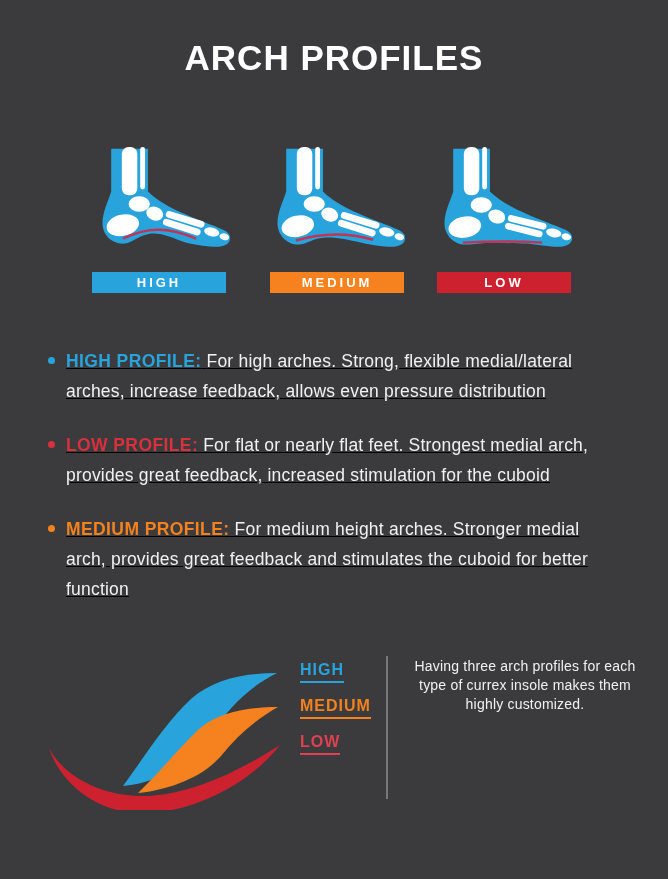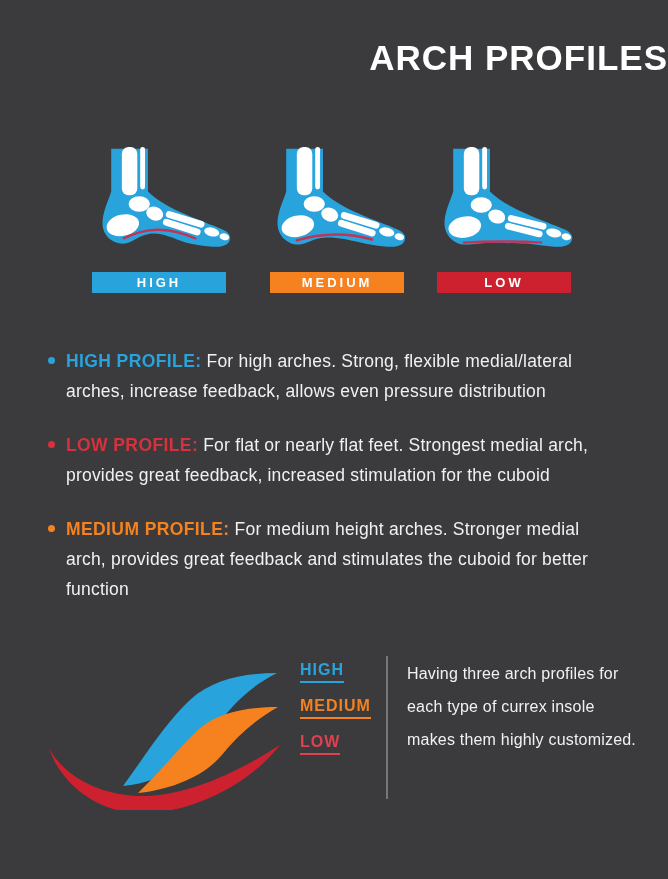--- a/index.html
+++ b/index.html
@@ -6,55 +6,55 @@
   .canvas{
     position:relative;
     width:668px;height:879px;
     background:#3B3B3D;
     overflow:hidden;
     font-family:"Liberation Sans", sans-serif;
     margin:0 auto;
   }
   .title{
     position:absolute;top:38px;left:0;width:100%;
-    text-align:right;
+    text-align:center;
     color:#FFFFFF;font-size:35px;font-weight:bold;letter-spacing:1px;
     margin:0;
   }
   .foot{position:absolute;top:146px;width:145px;height:113px;}
   .foot-1{left:88px;}
   .foot-2{left:263px;}
   .foot-3{left:430px;}
   .bar{
     position:absolute;top:272px;height:21px;width:134px;
     display:flex;align-items:center;justify-content:center;
     color:#FFFFFF;font-size:13px;font-weight:bold;letter-spacing:3px;
   }
   .bar-1{left:92px;}
   .bar-2{left:270px;}
   .bar-3{left:437px;}
   .bullets{position:absolute;left:48px;top:346px;width:574px;}
-  .bullet{display:flex;gap:11px;margin-bottom:24px;}
+  .bullet{display:flex;gap:11px;margin-bottom:24px;text-decoration:underline;}
   .dot{width:7px;height:7px;border-radius:50%;margin-top:11px;flex:none;}
   .bullet-text{
     margin:0;font-size:17.5px;line-height:30px;color:#F1F1F1;
     letter-spacing:0.2px;
   }
   .lead{font-weight:bold;letter-spacing:0.4px;}
   .swoosh{position:absolute;left:35px;top:645px;}
   .legend{position:absolute;left:300px;top:660px;}
   .legend-item{
     display:table;margin-bottom:13px;
     font-size:16px;font-weight:bold;letter-spacing:1px;line-height:20px;
     border-bottom:2px solid currentColor;padding-bottom:1px;
   }
   .divider{position:absolute;left:386px;top:656px;width:2px;height:143px;background:#77777A;}
   .note{
     position:absolute;left:407px;top:657px;width:236px;
-    margin:0;color:#F1F1F1;font-size:16px;line-height:33px;letter-spacing:0.2px;
+    margin:0;color:#F1F1F1;font-size:14px;line-height:19px;letter-spacing:0.2px;text-align:center;
   }
 </style>
 </head>
 <body>
 
 <div class="canvas">
 
   <h1 class="title">ARCH PROFILES</h1>
 
   <svg class="foot foot-1" viewBox="0 0 150 115">

